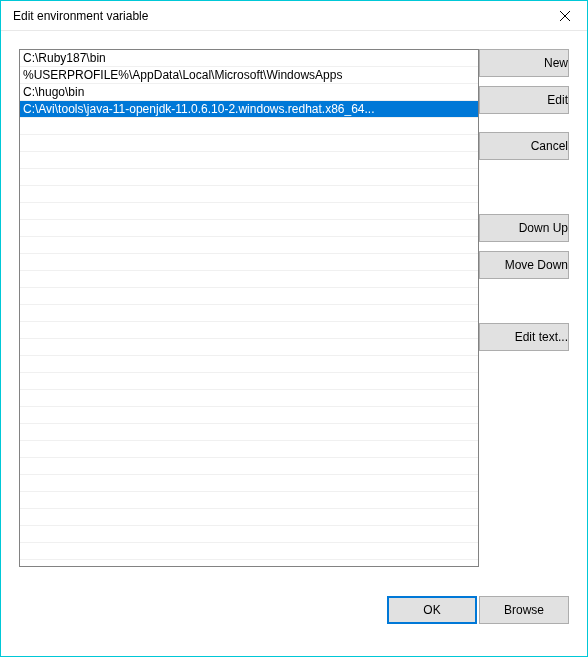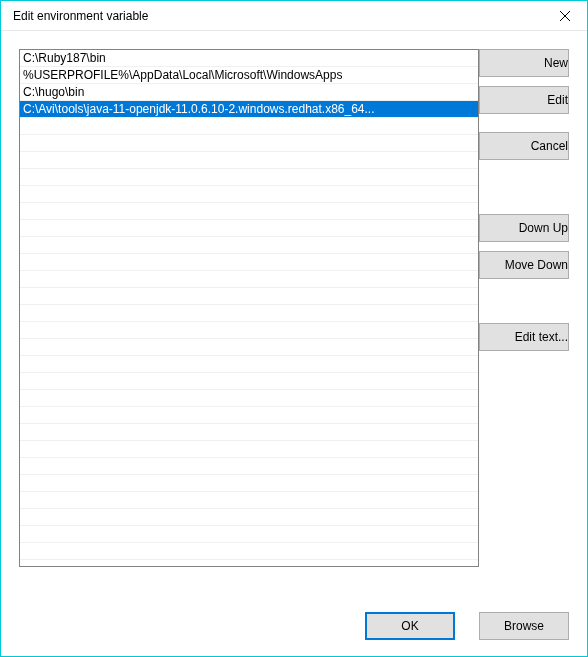--- a/index.html
+++ b/index.html
@@ -87,22 +87,21 @@
       padding: 0;
       text-align: right;
     }
     .gap-sm { height: 9px; }
     .gap-md { height: 54px; }
     .gap-lg { height: 44px; }
     .footer {
       height: 60px;
       display: flex;
       justify-content: flex-end;
-      align-items: center;
-      gap: 24px;
+      gap: 2px;
       padding-right: 18px;
       padding-left: 20px;
     }
     .fbtn {
       width: 90px;
       height: 28px;
       background: #e1e1e1;
       border: 1px solid #adadad;
       font-family: inherit;
       font-size: 12px;

